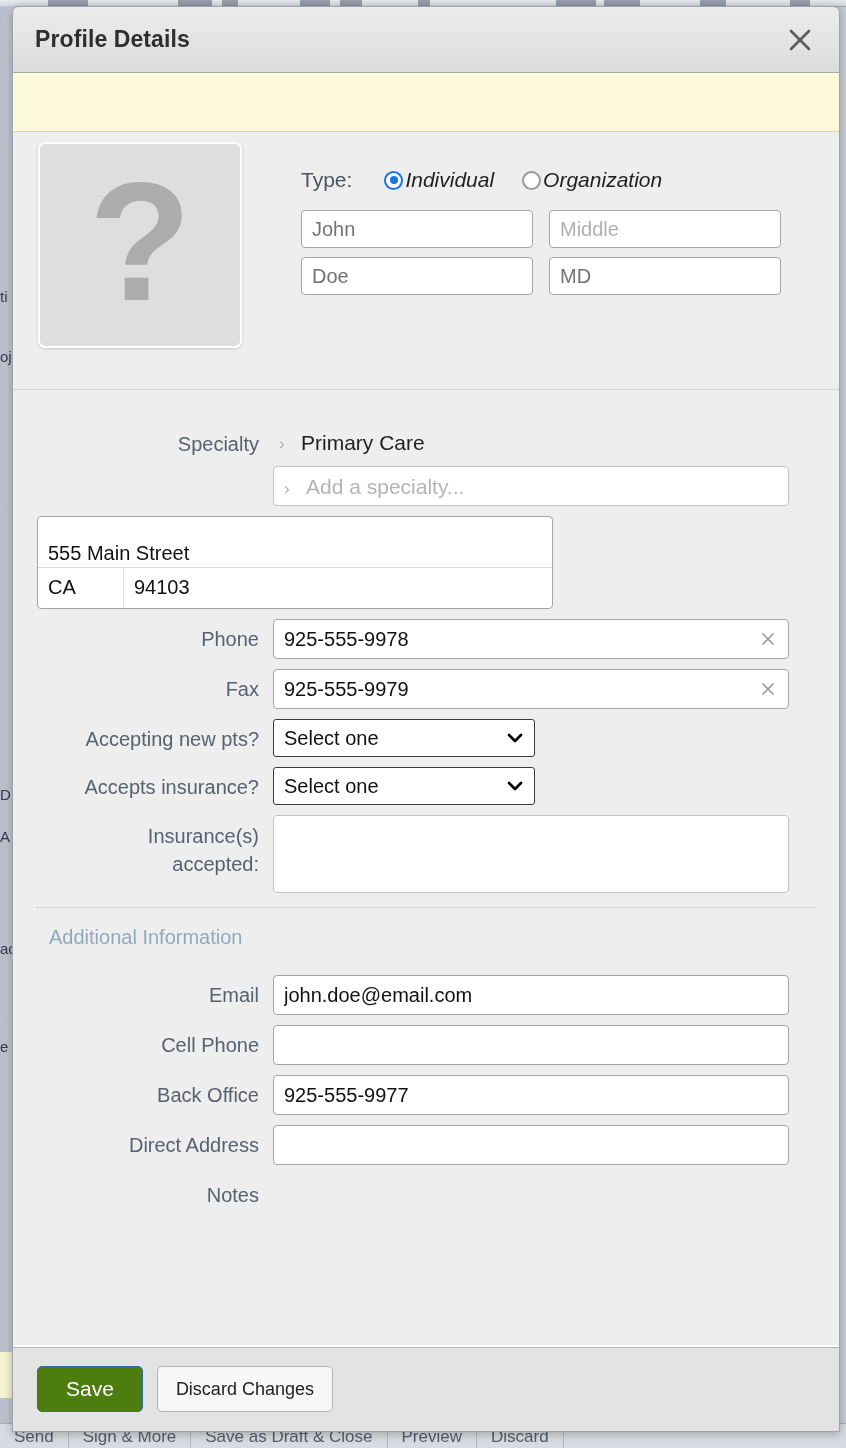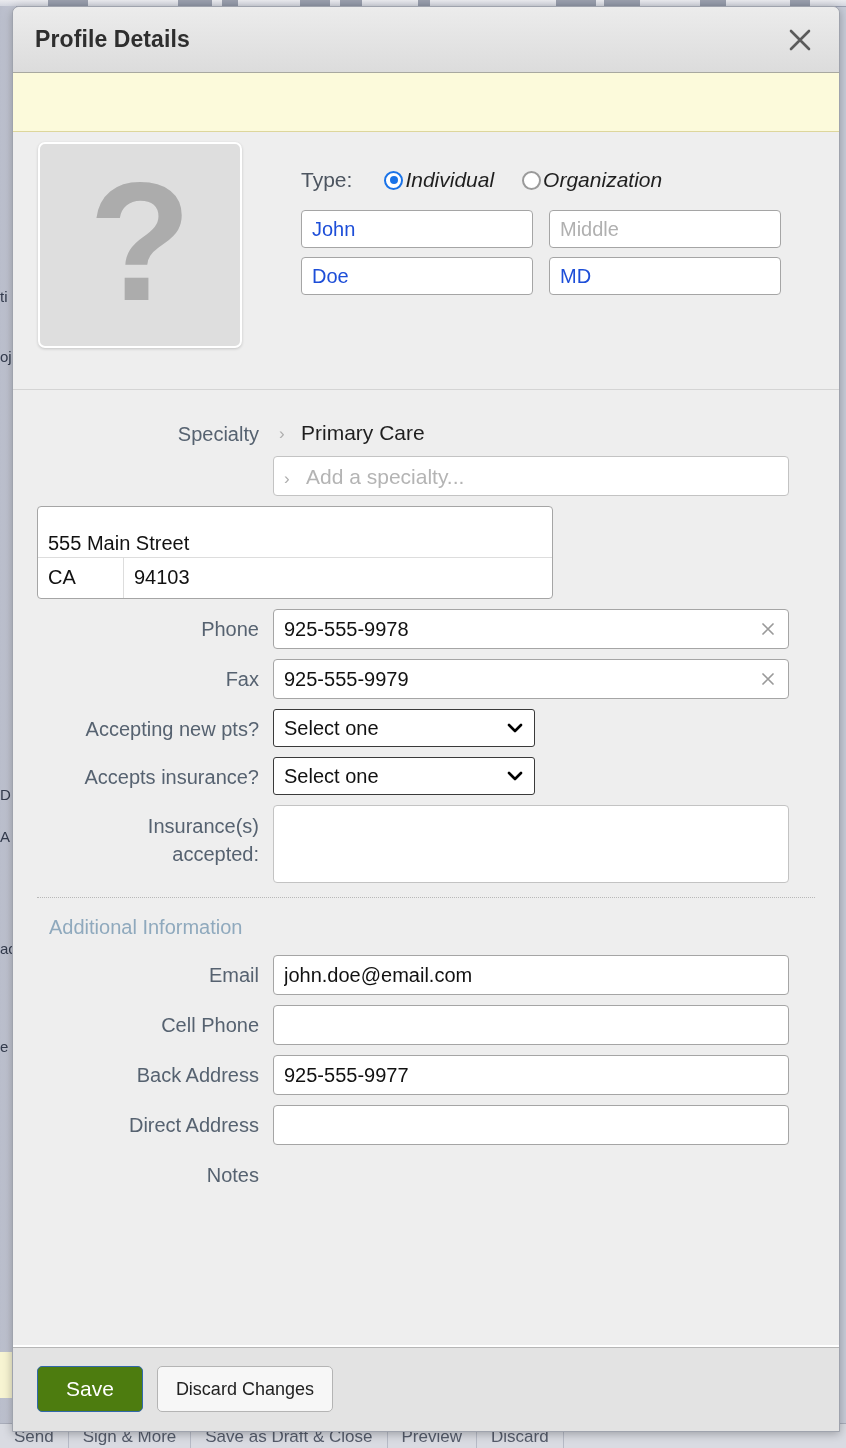--- a/index.html
+++ b/index.html
@@ -221,21 +221,21 @@
     top: 78px;
     width: 512px;
   }
   .name-row {
     display: flex;
     gap: 16px;
     margin-bottom: 9px;
   }
   .txt {
     font-size: 20px;
-    color: #1d4ed8;
+    color: #737373;
     background: #ffffff;
     border: 1px solid #a5a5a5;
     border-radius: 4px;
     padding: 6px 10px;
     box-sizing: border-box;
     height: 38px;
     line-height: 24px;
     overflow: hidden;
     white-space: nowrap;
   }
@@ -245,20 +245,21 @@
   
   .form-section {
     flex: none;
     padding: 24px 24px 22px 24px;
     box-sizing: border-box;
   }
   .frow {
     display: flex;
     align-items: flex-start;
     margin-bottom: 10px;
+    margin-top: 10px;
   }
   .flabel {
     width: 236px;
     flex: none;
     text-align: right;
     padding-right: 14px;
     box-sizing: border-box;
     font-size: 20px;
     color: #566270;
     line-height: 26px;
@@ -642,21 +643,21 @@
       <div class="frow">
         <div class="flabel">Cell Phone</div>
         <div class="fctl">
           <div class="inp-wide">
             <span class="val"></span>
           </div>
         </div>
       </div>
 
       <div class="frow">
-        <div class="flabel">Back Address</div>
+        <div class="flabel">Back Office</div>
         <div class="fctl">
           <div class="inp-wide">
             <span class="val">925-555-9977</span>
           </div>
         </div>
       </div>
 
       <div class="frow">
         <div class="flabel">Direct Address</div>
         <div class="fctl">

